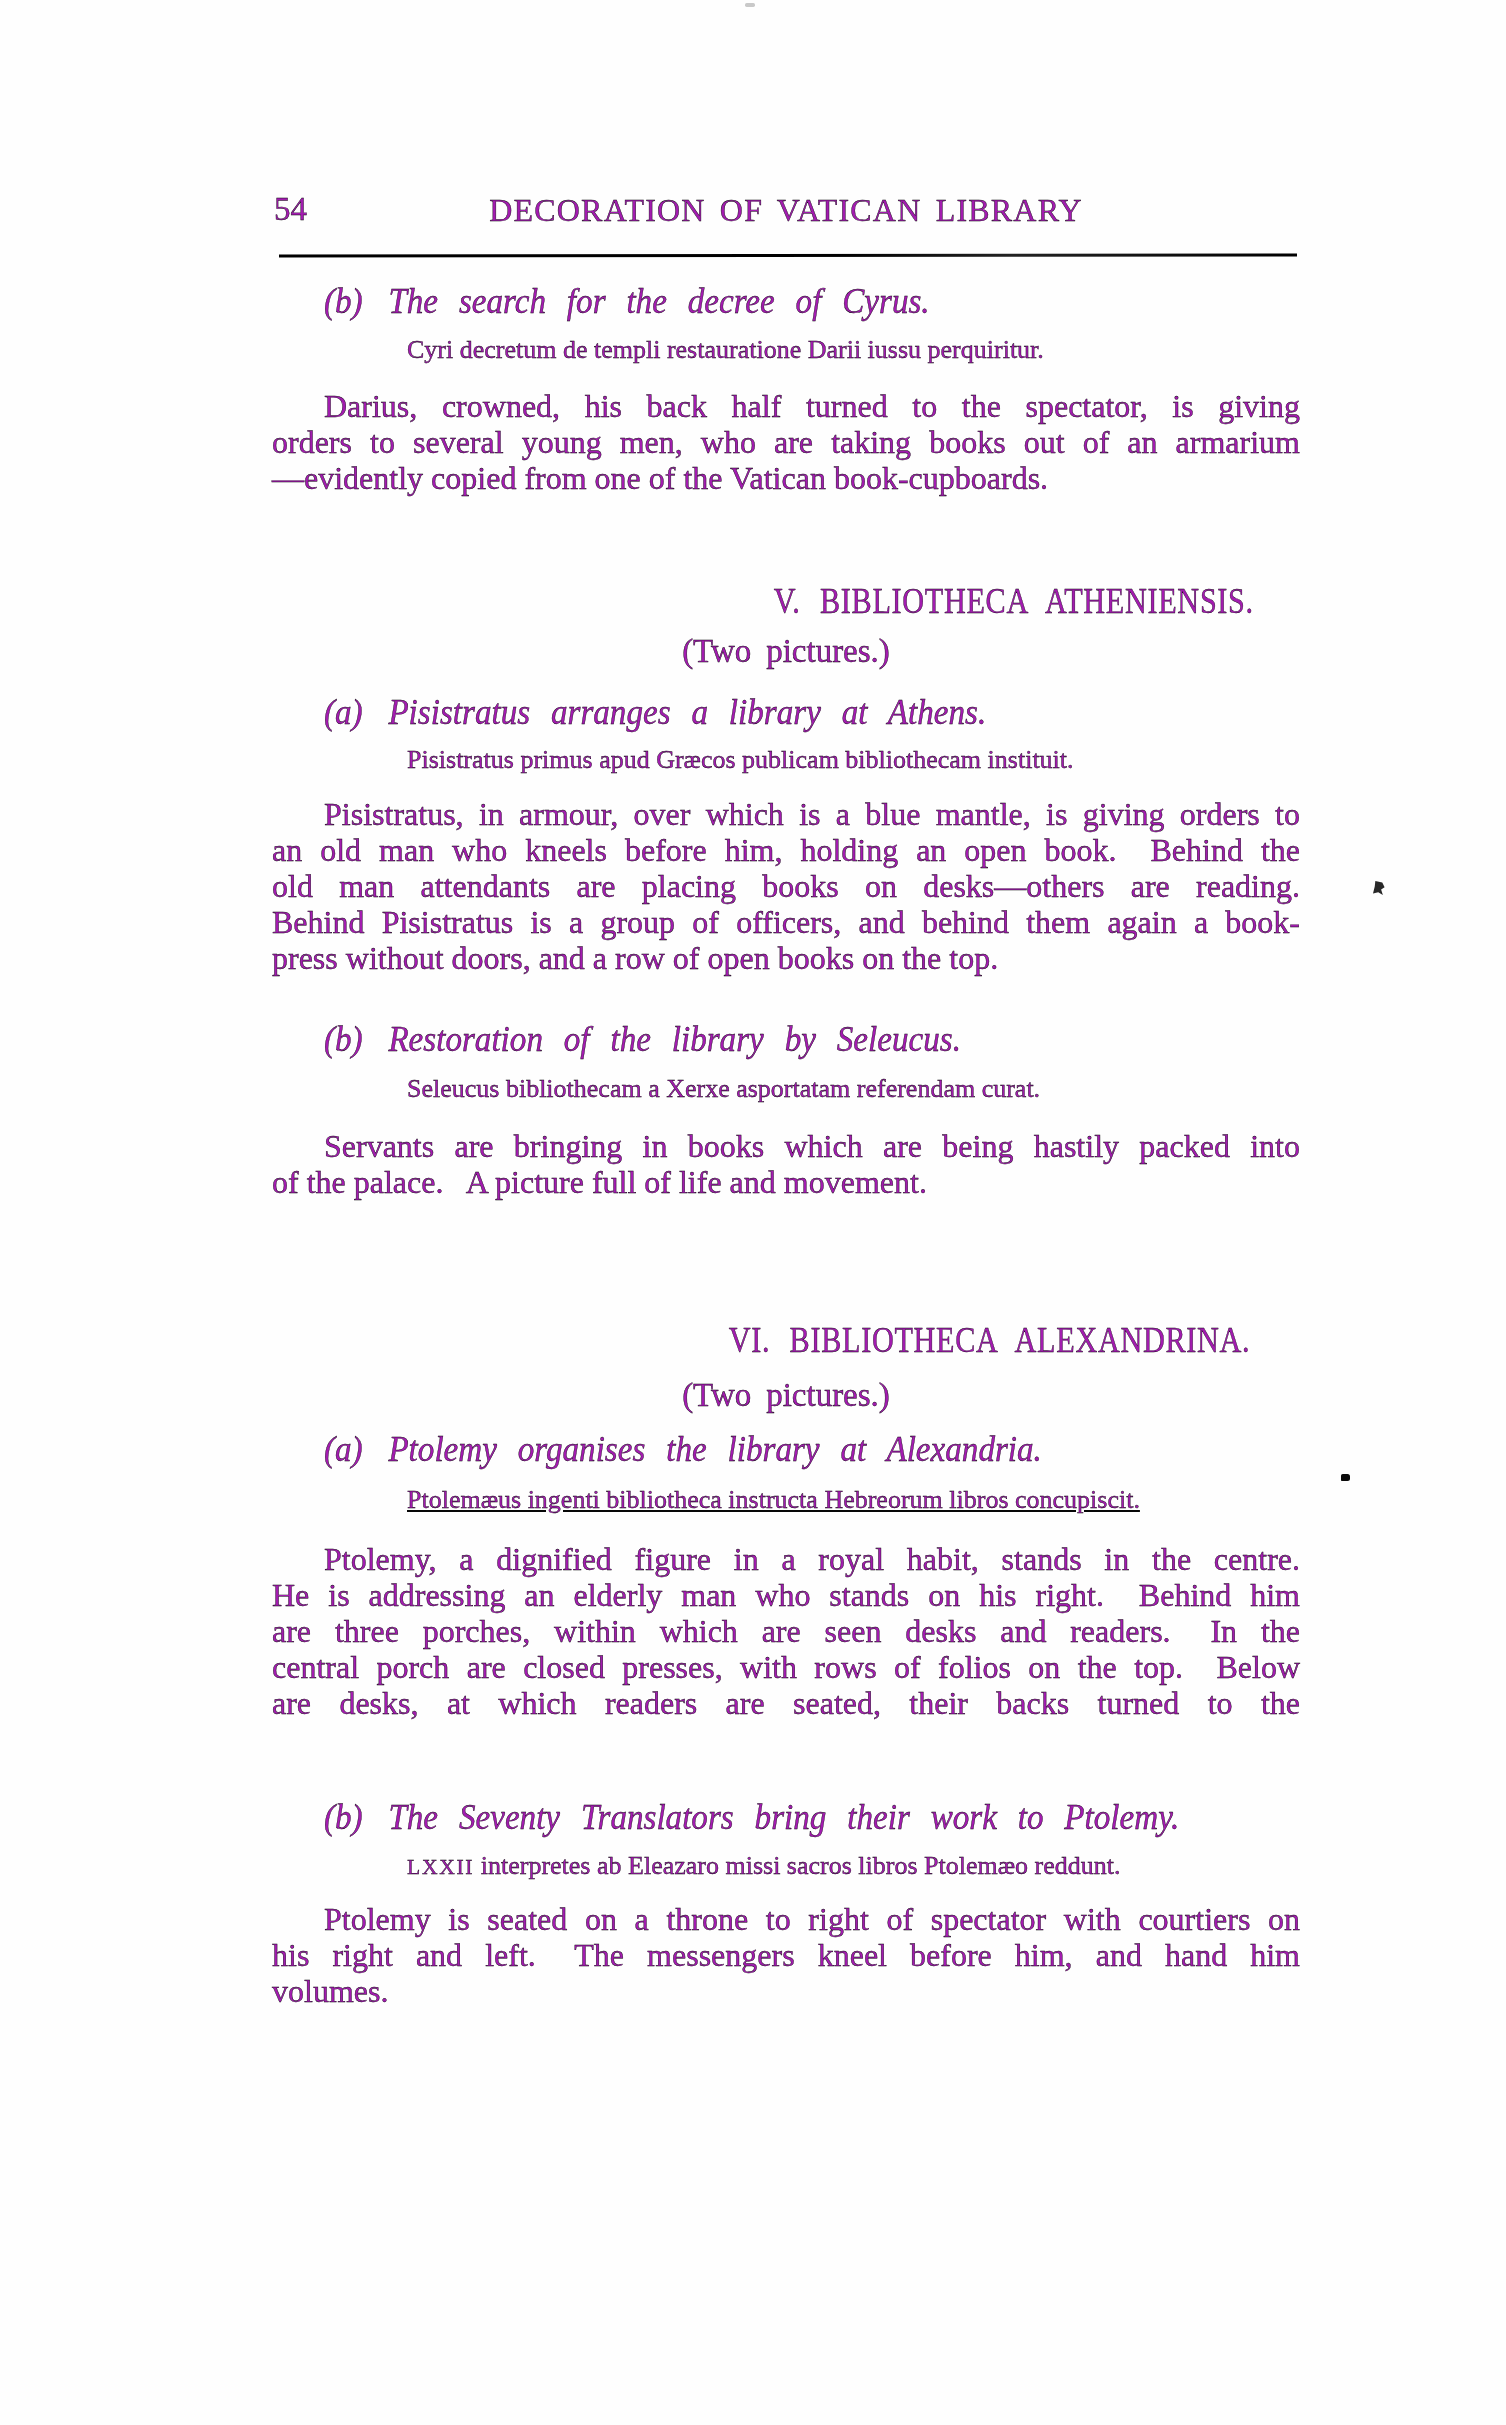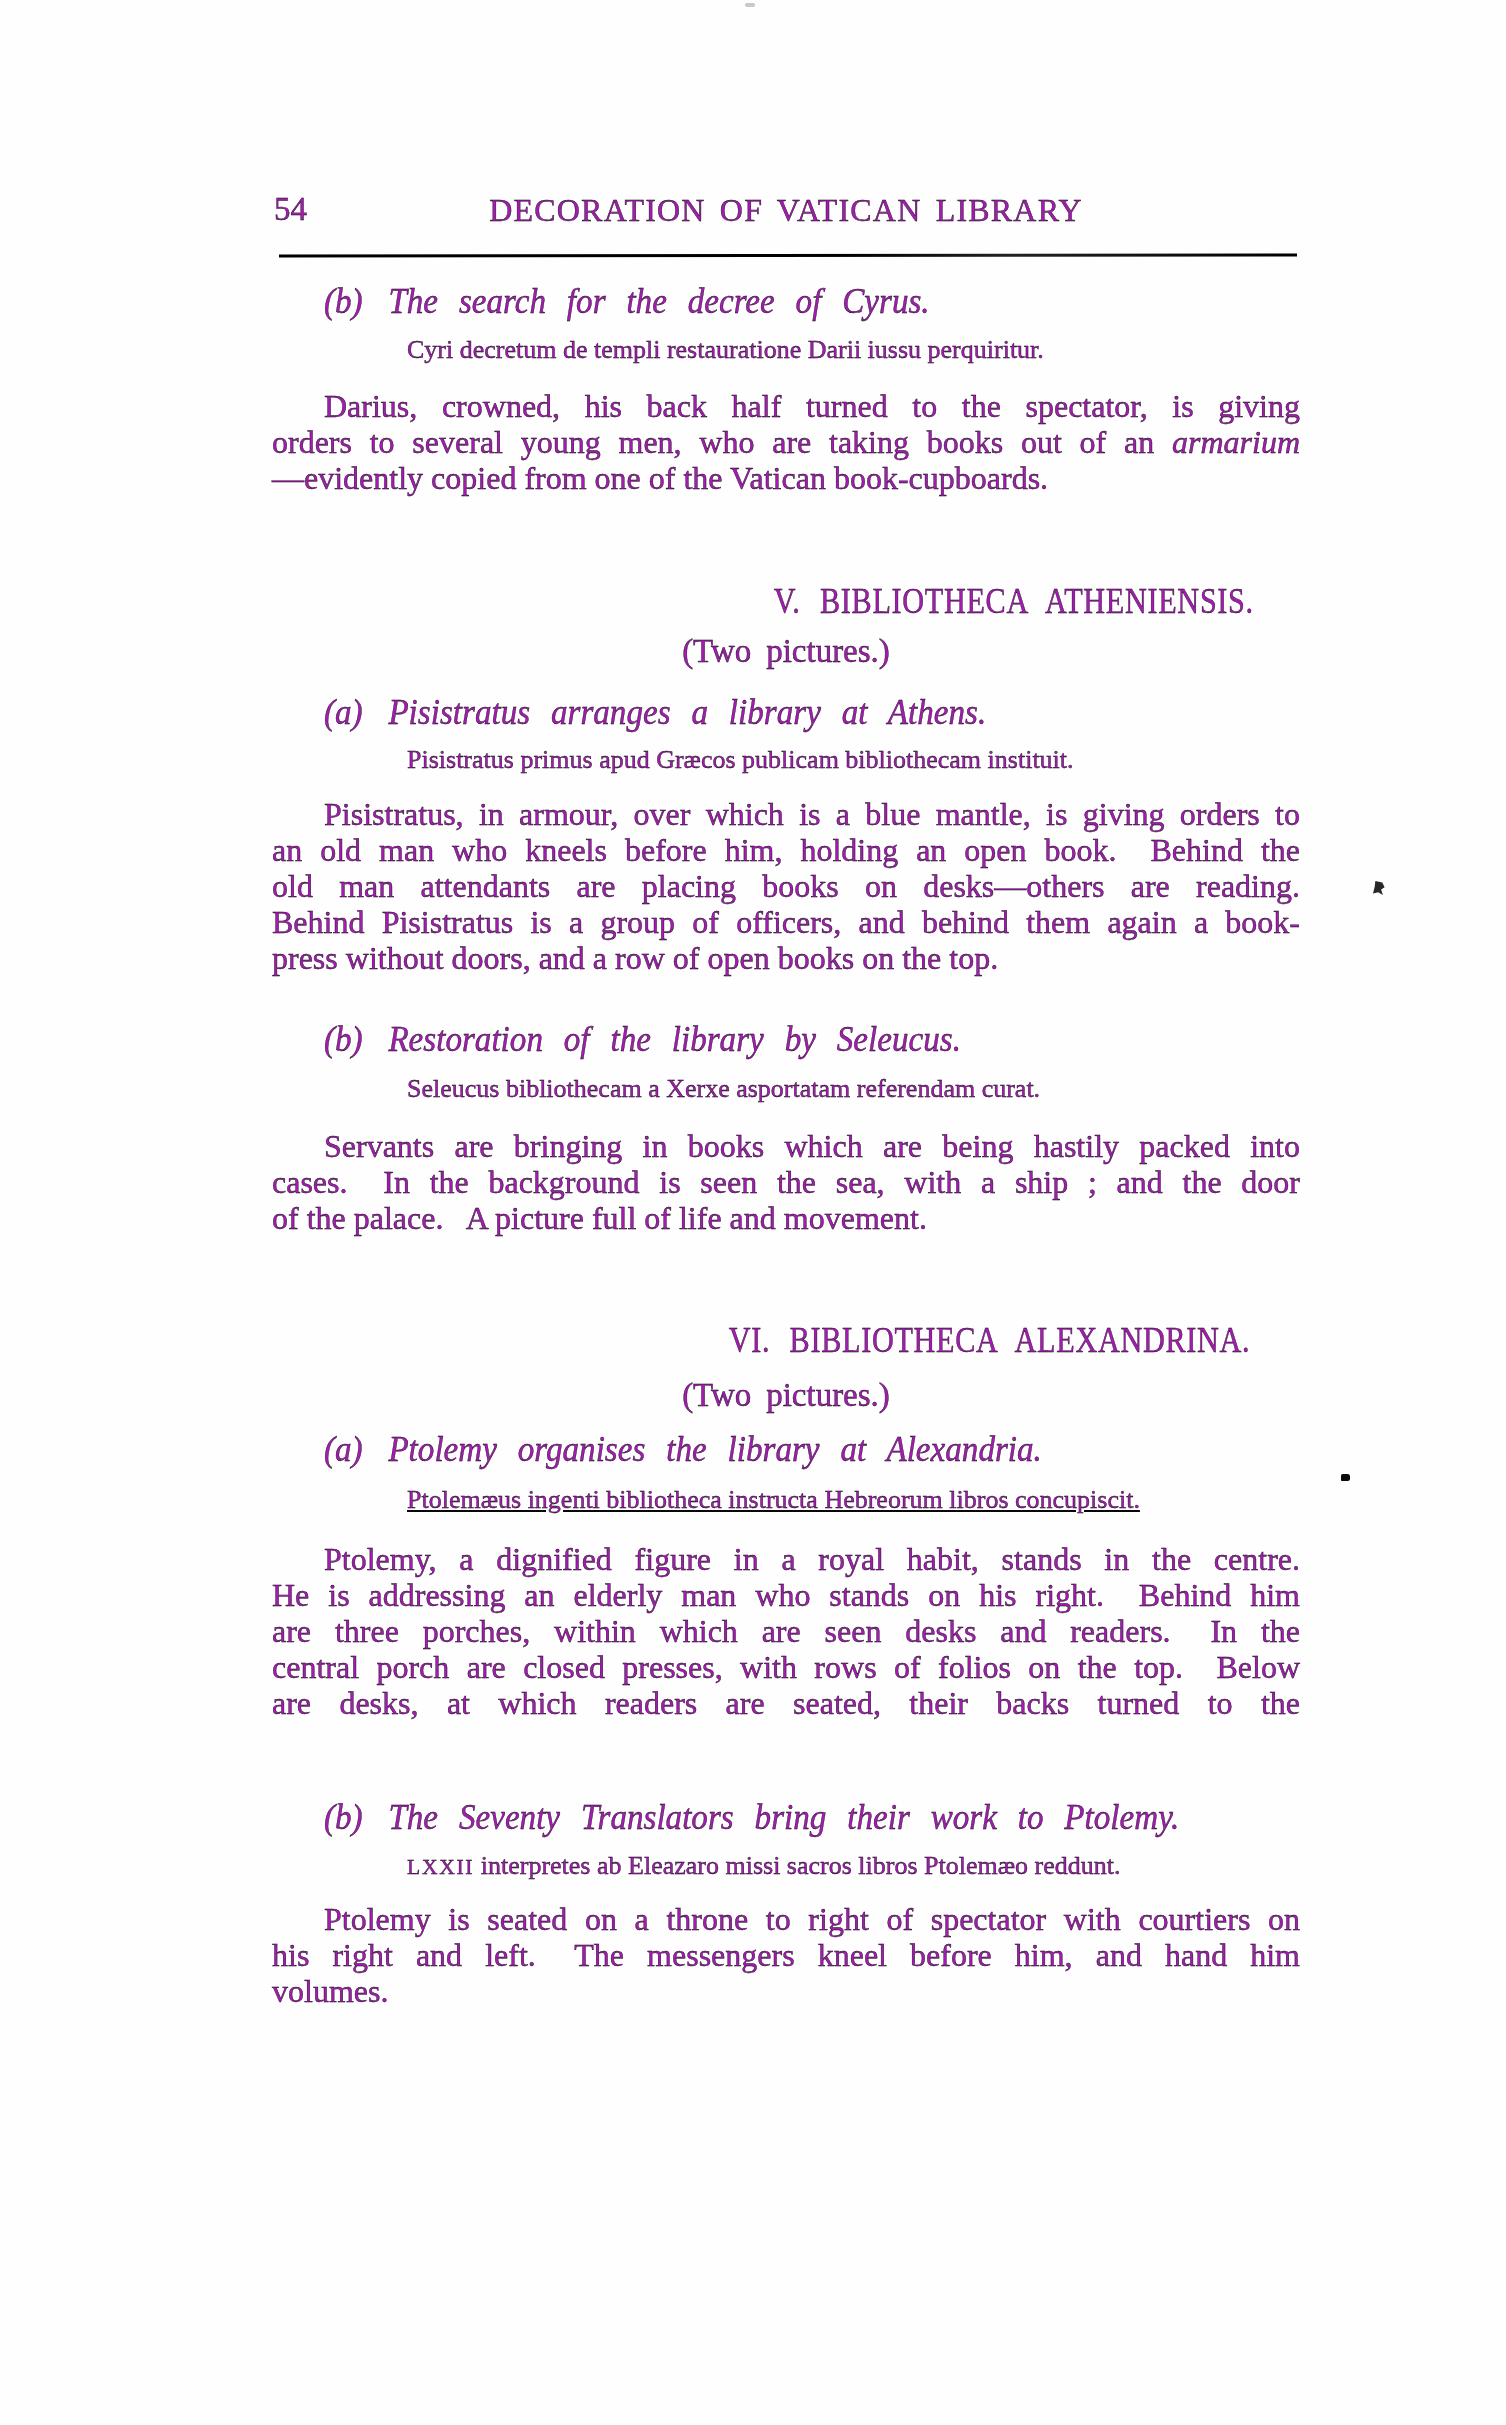--- a/index.html
+++ b/index.html
@@ -7,21 +7,21 @@
     position:relative; width:1506px; height:2426px; background:#fefefe;
     font-family:"Liberation Serif","DejaVu Serif",serif; color:#a21caf;
     -webkit-text-stroke:0.4px #070707; overflow:hidden;
   }
   .abs { position:absolute; }
   .col { left:272px; width:1028px; }
   .body-par { font-size:32px; line-height:36px; }
   .jl { text-align:justify; text-align-last:justify; }
   .ll { text-align:left; }
   .ind { text-indent:52px; }
-  .it { font-style:italic; }
+  .it { }
   .caption { left:407px; font-size:26px; line-height:32px; white-space:nowrap; }
   .smallcap { font-size:21.6px; letter-spacing:1.7px; }
   .subhead { left:324px; font-size:36px; line-height:43px; font-style:italic; white-space:nowrap; }
   .subhead .inner { display:inline-block; transform:scaleX(0.92); transform-origin:left center; word-spacing:0.38em; }
   .subhead .lbl { margin-right:28px; }
   .mainhead { font-size:36px; line-height:50px; text-align:right; letter-spacing:0.8px; white-space:nowrap;font-family:Liberation Serif, serif; }
   .mainhead .inner { display:inline-block; transform:scaleX(0.84); transform-origin:center center; word-spacing:13.3px; }
   .twopics { font-size:33px; line-height:42px; text-align:center; word-spacing:6.6px; }
   .runhead { font-size:32px; line-height:40px; letter-spacing:1.2px; word-spacing:5px; text-align:center; }
   .pageno { font-size:33px; line-height:40px; }
@@ -67,21 +67,20 @@
     <div class="jl">Behind Pisistratus is a group of officers, and behind them again a book-</div>
     <div class="ll">press without doors, and a row of open books on the top.</div>
   </div>
 
   <div class="abs subhead" style="top:1018px;">
     <span class="inner"><span class="lbl">(b)</span><span>Restoration of the library by Seleucus.</span></span>
   </div>
   <div class="abs caption" style="top:1073px;">Seleucus bibliothecam a Xerxe asportatam referendam curat.</div>
   <div class="abs col body-par" style="top:1128px;">
     <div class="jl ind">Servants are bringing in books which are being hastily packed into</div>
-    <div class="jl">cases.  In the background is seen the sea, with a ship ; and the door</div>
     <div class="ll">of the palace.  A picture full of life and movement.</div>
   </div>
 
   <div class="abs col mainhead" style="top:1315px;">
     <span class="inner">VI. BIBLIOTHECA ALEXANDRINA.</span>
   </div>
   <div class="abs col twopics" style="top:1374px;">(Two pictures.)</div>
 
   <div class="abs subhead" style="top:1428px;">
     <span class="inner"><span class="lbl">(a)</span><span>Ptolemy organises the library at Alexandria.</span></span>

